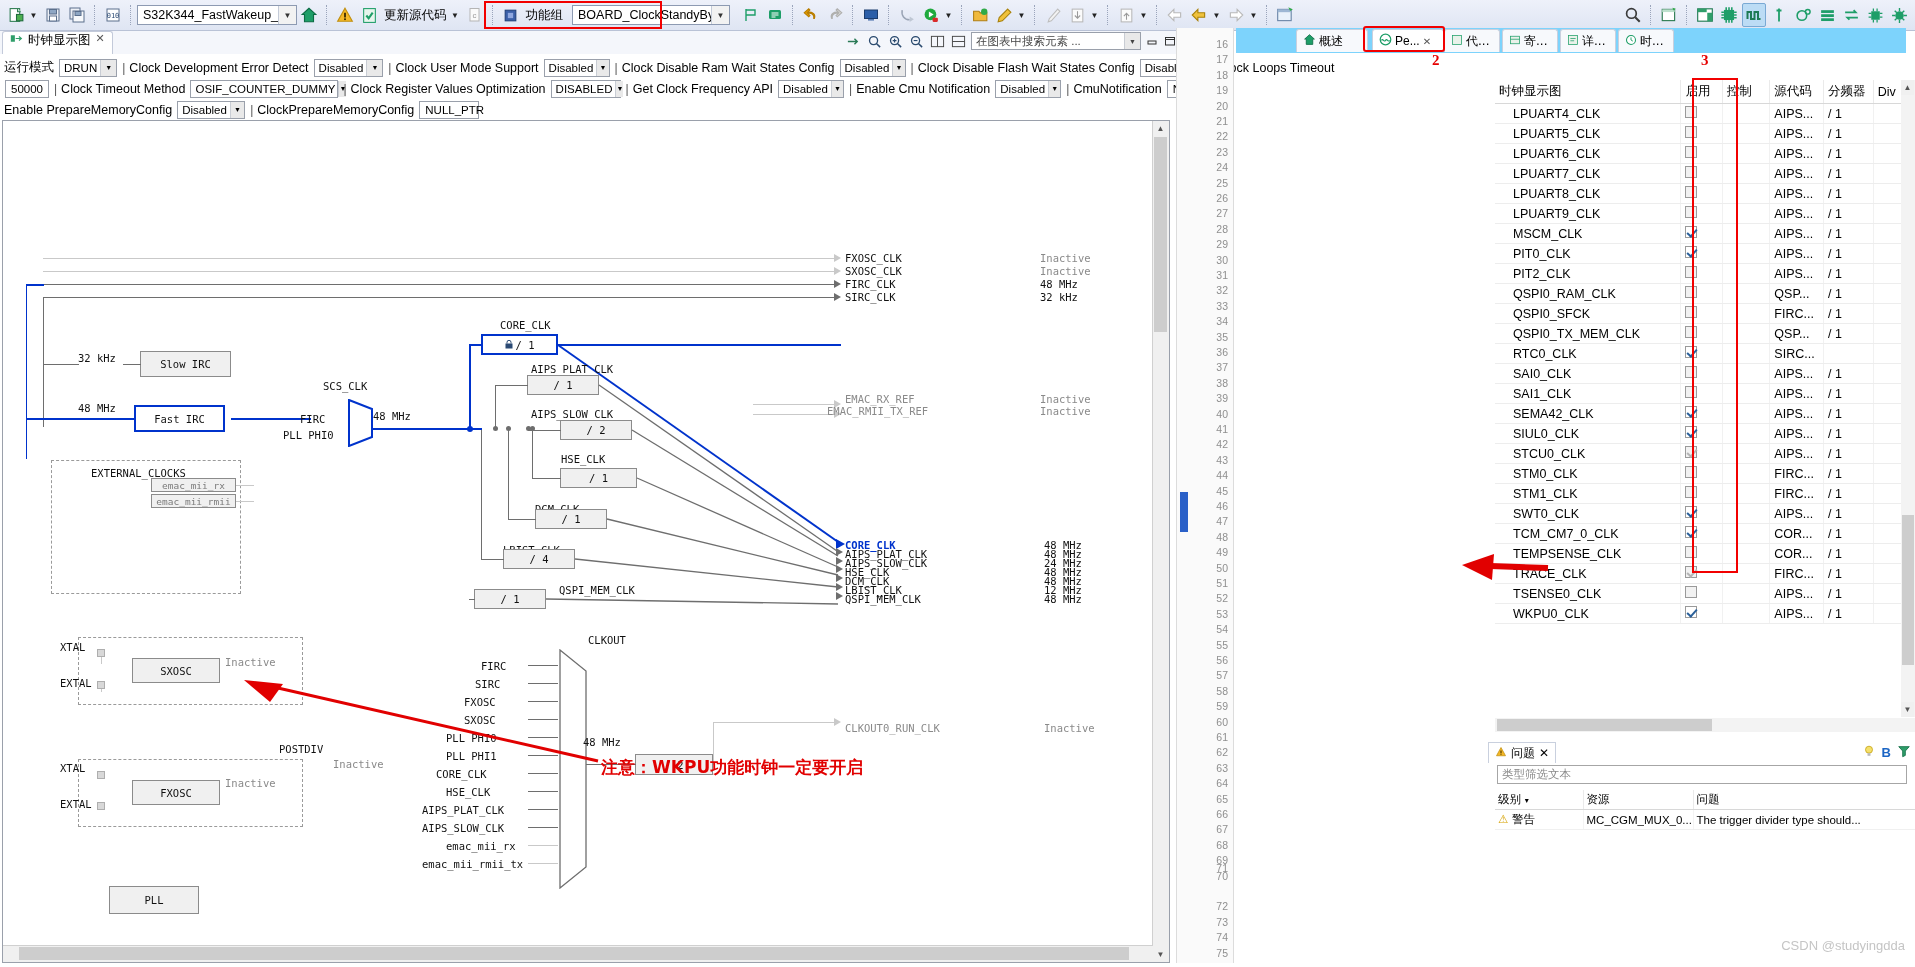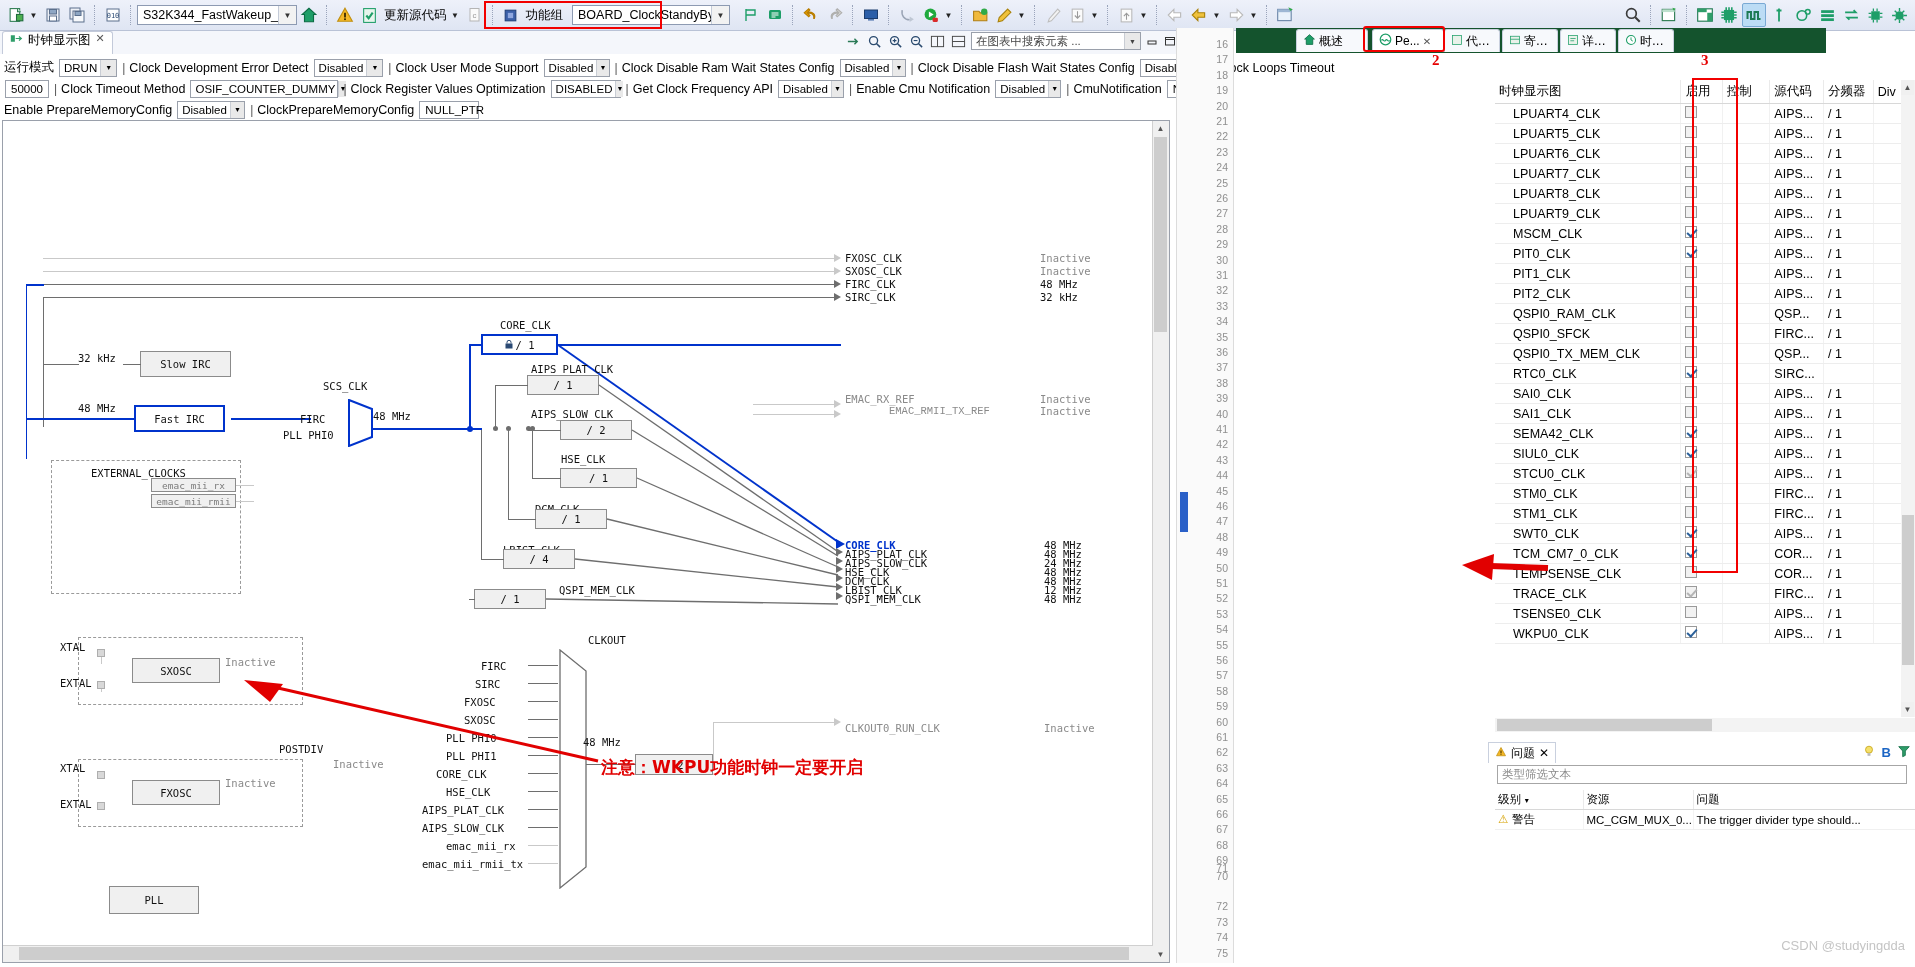--- a/index.html
+++ b/index.html
@@ -103,21 +103,21 @@
   .arrowhead.b{border-left-color:#0033cc;border-left-width:9px;border-top-width:5px;border-bottom-width:5px;}
   .arrowhead.lt{border-left-color:#c9c9c9;}
 
   
   .gutter{position:absolute;left:1176px;top:28px;width:56px;height:935px;background:#fafafa;
     border-left:1px solid #dcdcdc;border-right:1px solid #dcdcdc;}
   .gutnum{position:absolute;right:5px;font-size:10.5px;color:#8f8f8f;
     font-family:"Liberation Sans",sans-serif;}
   .gutmark{position:absolute;left:6px;width:8px;height:40px;background:#2a60c8;}
 
-  .rtabs{position:absolute;left:1236px;top:28px;width:590px;height:25px;background:#14532d;}
+  .rtabs{position:absolute;left:1236px;top:28px;width:670px;height:25px;background:#7dd3fc;}
   .rtab{position:absolute;top:1px;height:23px;display:flex;align-items:center;gap:3px;
     padding:0 6px;font-size:12px;background:#f7f9fc;border:1px solid #c9d0de;
     border-bottom:none;border-top-left-radius:3px;border-top-right-radius:3px;box-sizing:border-box;}
   .rtab.sel{background:#fff;}
   .rtab .x{font-size:10px;color:#555;}
 
   .tablewrap{position:absolute;left:1495px;top:80px;width:420px;height:637px;}
   .ctable{width:100%;border-collapse:collapse;font-size:12.5px;table-layout:fixed;}
   .ctable th{font-weight:normal;text-align:left;padding:3px 4px;border-bottom:1px solid #d8d8d8;
     border-right:1px solid #eaeaea;background:#fff;font-size:12.5px;}
@@ -703,21 +703,21 @@
       <svg style="position:absolute;left:541px;top:474px;" width="298" height="16">
         <path d="M2 4 L294 9" stroke="#6e6e6e" stroke-width="1.3" fill="none"></path>
       </svg>
       <div class="arrowhead" style="left:833px;top:471px;"></div>
 
       <div class="ln lt" style="left:750px;top:283px;width:85px;height:1px;"></div>
       <div class="ln lt" style="left:750px;top:293px;width:85px;height:1px;"></div>
       <div class="arrowhead lt" style="left:831px;top:279px;"></div>
       <div class="arrowhead lt" style="left:831px;top:289px;"></div>
       <div class="mono gray" style="left:842px;top:272px;">EMAC_RX_REF</div>
-      <div class="mono gray" style="left:886px;top:284px;font-family:Liberation Mono, monospace;">EMAC_RMII_TX_REF</div>
+      <div class="mono gray" style="left:824px;top:284px;">EMAC_RMII_TX_REF</div>
       <div class="mono gray" style="left:1037px;top:272px;">Inactive</div>
       <div class="mono gray" style="left:1037px;top:284px;">Inactive</div>
 
       <div class="mono" style="left:842px;top:418px;font-weight:bold;color:#0033cc;">CORE_CLK</div>
       <div class="mono" style="left:842px;top:427px;">AIPS_PLAT_CLK</div>
       <div class="mono" style="left:842px;top:436px;">AIPS_SLOW_CLK</div>
       <div class="mono" style="left:842px;top:445px;">HSE_CLK</div>
       <div class="mono" style="left:842px;top:454px;">DCM_CLK</div>
       <div class="mono" style="left:842px;top:463px;">LBIST_CLK</div>
       <div class="mono" style="left:842px;top:472px;">QSPI_MEM_CLK</div>
@@ -1046,28 +1046,20 @@
           </tr>
           <tr>
             <td class="name">PIT0_CLK</td>
             <td style="text-align: left;"><span class="cbx on"></span></td>
             <td></td>
             <td>AIPS...</td>
             <td>/ 1</td>
             <td></td>
           </tr>
           <tr>
-            <td class="name">PIT1_CLK</td>
-            <td style="text-align: left;"><span class="cbx"></span></td>
-            <td></td>
-            <td>AIPS...</td>
-            <td>/ 1</td>
-            <td></td>
-          </tr>
-          <tr>
             <td class="name">PIT2_CLK</td>
             <td style="text-align: left;"><span class="cbx"></span></td>
             <td></td>
             <td>AIPS...</td>
             <td>/ 1</td>
             <td></td>
           </tr>
           <tr>
             <td class="name">QSPI0_RAM_CLK</td>
             <td style="text-align: left;"><span class="cbx"></span></td>

